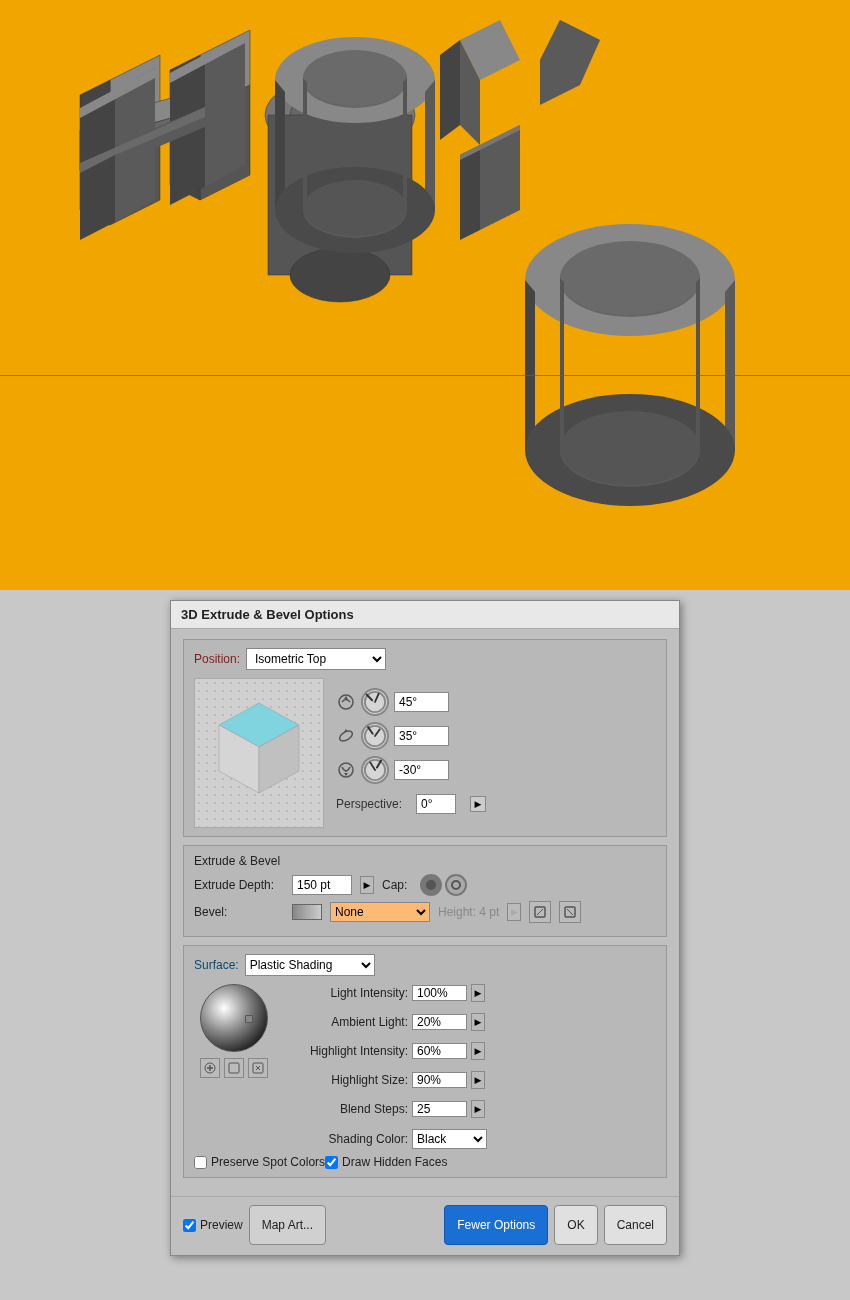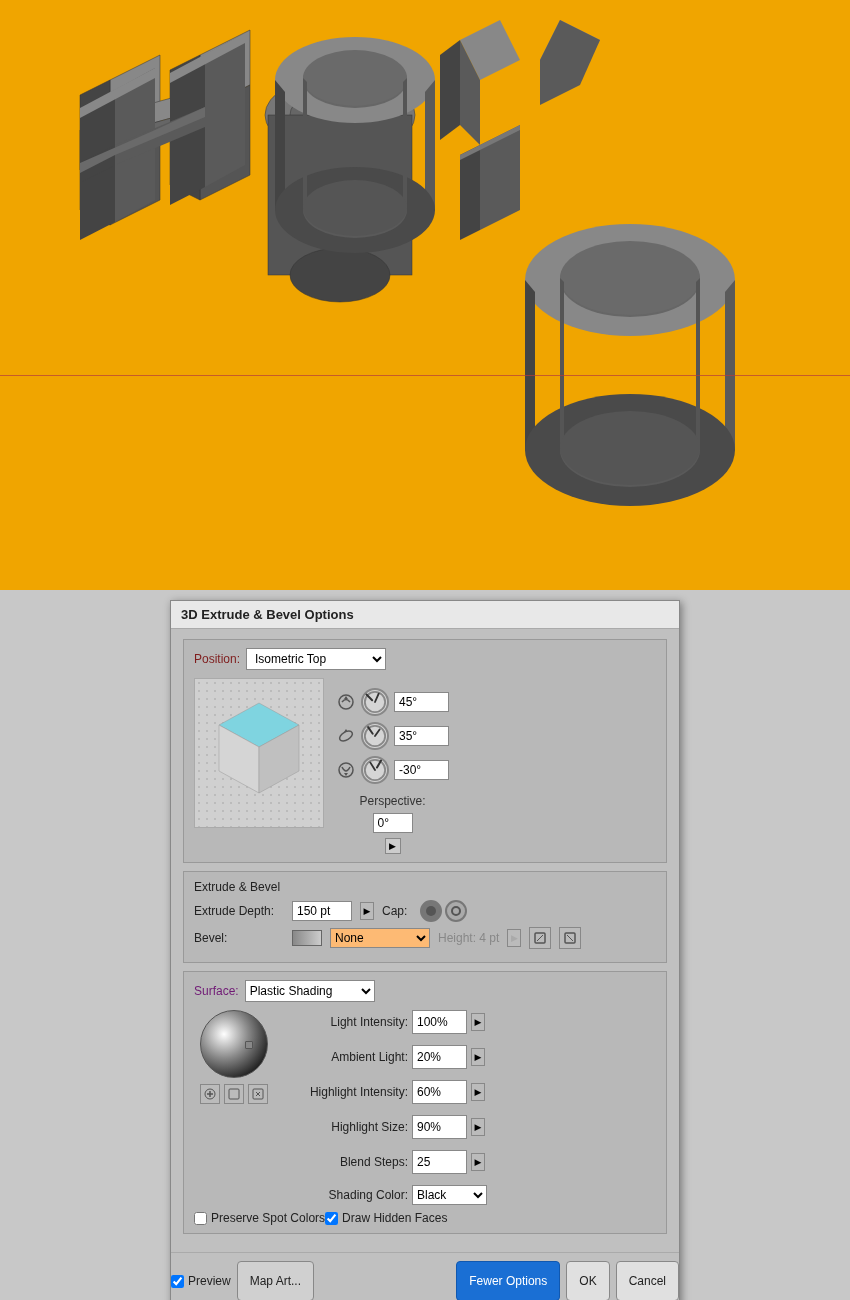--- a/index.html
+++ b/index.html
@@ -176,23 +176,22 @@
       font-size: 12px;
       background: #fff;
       border: 1px solid #888;
       padding: 1px 4px;
       text-align: left;
     }
 
     .perspective-row {
       display: flex;
       align-items: center;
-      gap: 5px;
+      gap: 14px;
       margin-top: 4px;
-      flex-direction: column;
     }
 
     .perspective-label {
       font-size: 12px;
       color: #333;
     }
 
     .perspective-input {
       width: 40px;
       height: 20px;
@@ -324,21 +323,21 @@
     
     .surface-row {
       display: flex;
       align-items: center;
       gap: 6px;
       margin-bottom: 8px;
     }
 
     .surface-label {
       font-size: 12px;
-      color: #701a75;
+      color: #0c4a6e;
     }
 
     .surface-select {
       width: 130px;
       height: 22px;
       font-size: 12px;
       background: #fff;
       border: 1px solid #888;
     }
 
@@ -411,21 +410,21 @@
 
     .light-label {
       font-size: 12px;
       color: #222;
       min-width: 120px;
       text-align: right;
     }
 
     .light-input {
       width: 55px;
-      height: 24px;
+      height: 16px;
       font-size: 12px;
       background: #fff;
       border: 1px solid #888;
       padding: 1px 4px;
     }
 
     .light-chevron {
       width: 14px;
       height: 18px;
       background: #bbb;
@@ -463,21 +462,21 @@
     .checkbox-label input[type=checkbox] {
       width: 13px;
       height: 13px;
     }
 
     
     .dialog-footer {
       display: flex;
       align-items: center;
       gap: 8px;
-      padding: 8px 0 10px;
+      padding: 8px 12px 10px;
       border-top: 1px solid #aaa;
       background: #c0c0c0;
     }
 
     .footer-left {
       display: flex;
       align-items: center;
       gap: 6px;
       flex: 1;
     }

